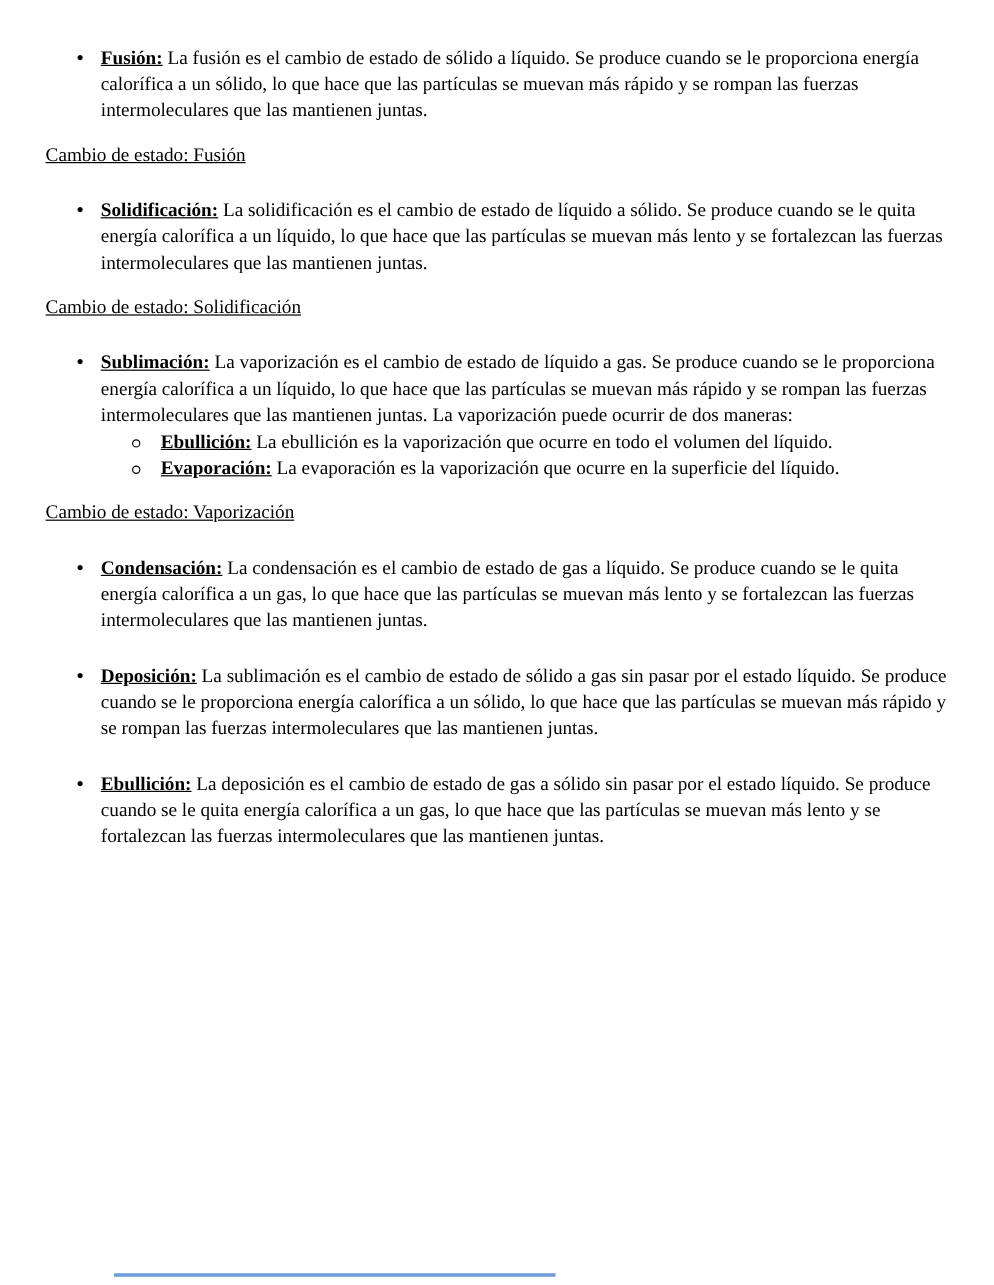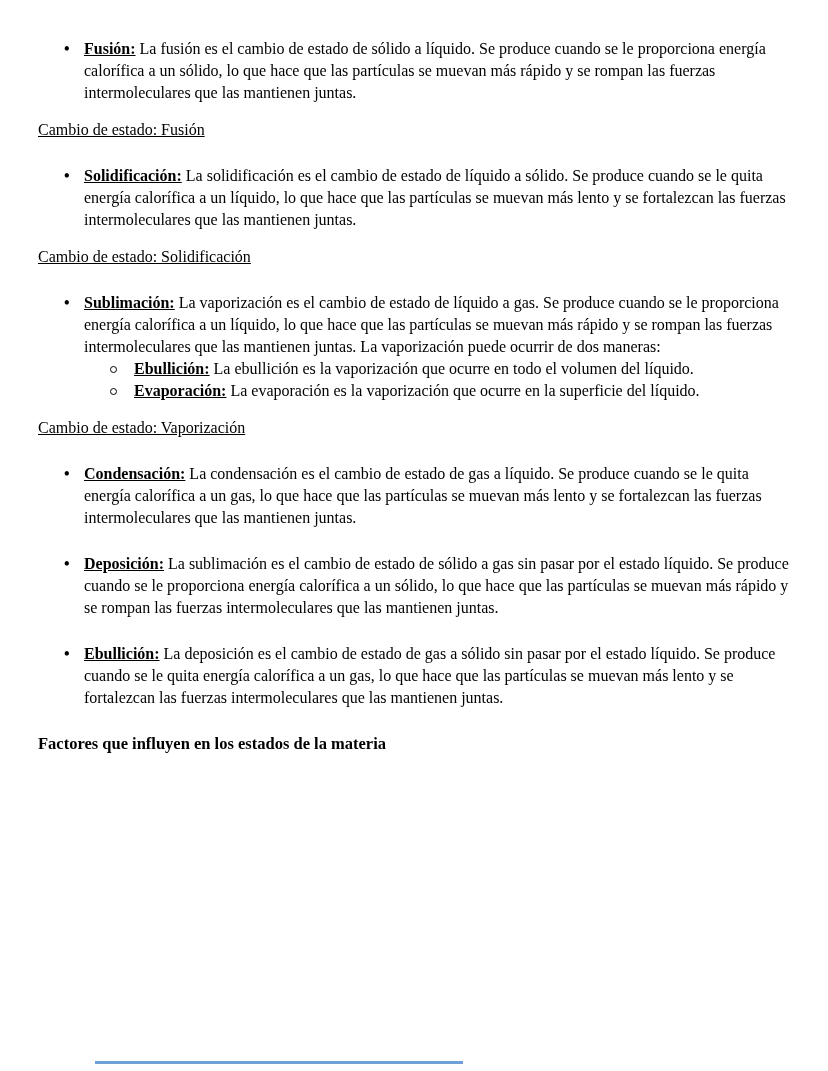--- a/index.html
+++ b/index.html
@@ -125,17 +125,16 @@
       <span class="marker">•</span><b class="term">Deposición:</b><span> La sublimación es el cambio de estado de sólido a gas sin pasar por el estado líquido. Se produce cuando se le proporciona energía calorífica a un sólido, lo que hace que las partículas se muevan más rápido y se rompan las fuerzas intermoleculares que las mantienen juntas.</span>
     </li>
   </ul>
 
   <ul class="bullet-list">
     <li>
       <span class="marker">•</span><b class="term">Ebullición:</b><span> La deposición es el cambio de estado de gas a sólido sin pasar por el estado líquido. Se produce cuando se le quita energía calorífica a un gas, lo que hace que las partículas se muevan más lento y se fortalezcan las fuerzas intermoleculares que las mantienen juntas.</span>
     </li>
   </ul>
 
-  <p class="doc-heading">Factores que influyen en los estados de la materia</p>
 
   <div class="bottom-rule"></div>
 
 </div>
 
 </body></html>

